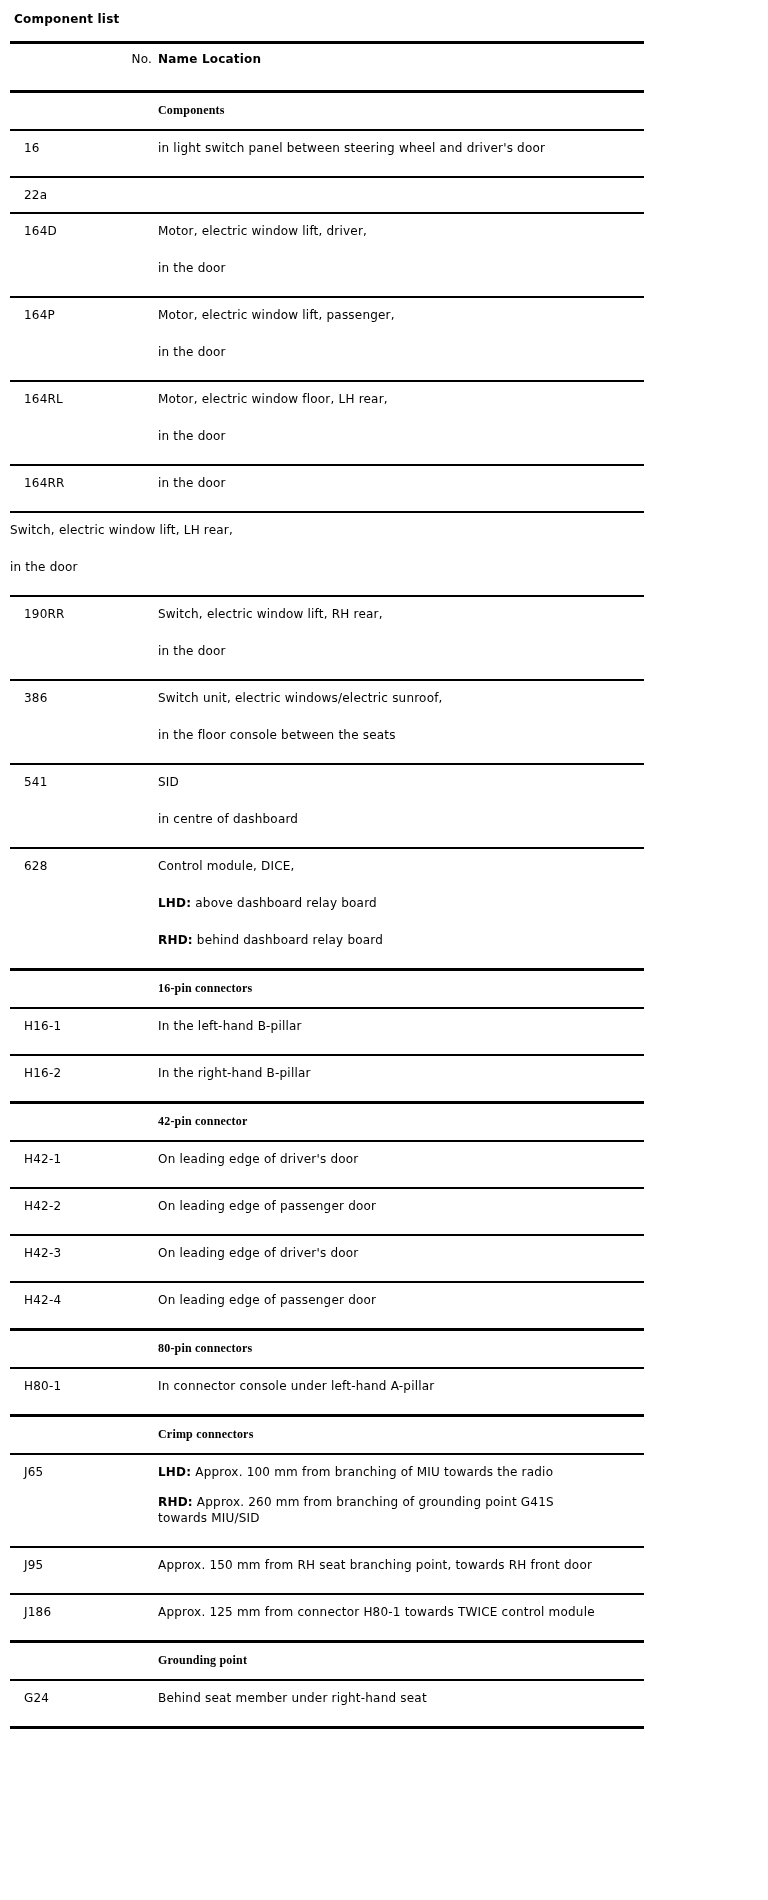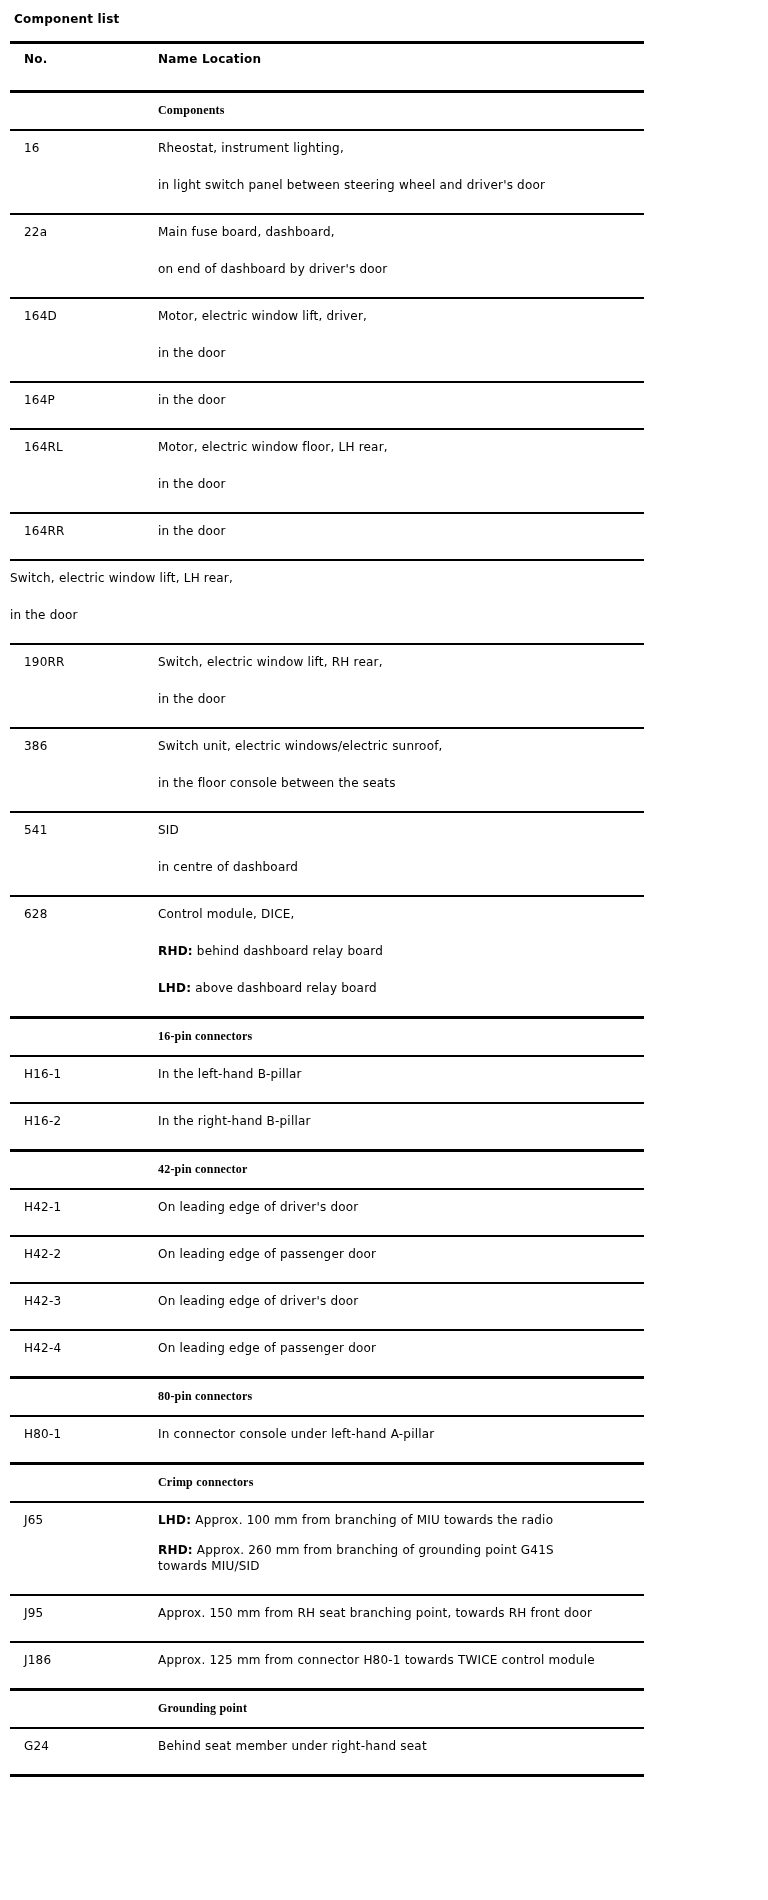--- a/index.html
+++ b/index.html
@@ -41,21 +41,21 @@
   .cell { box-sizing: border-box; }
   .cell-no {
     width: 148px;
     flex: 0 0 148px;
     padding: 9px 6px 9px 14px;
   }
   .cell-loc {
     flex: 1 1 auto;
     padding: 9px 10px 20px 0;
   }
-  .head-row .cell-no { padding-top: 7px; padding-bottom: 7px; font-weight: bold; }
+  .head-row .cell-no { padding-top: 7px; padding-bottom: 7px; font-weight: normal; text-align: right; }
   .head-row .cell-loc { padding-top: 7px; padding-bottom: 23px; font-weight: bold; }
   .section-row .cell-loc { padding-bottom: 11px; }
   .section-title { font-weight: bold; font-family: Liberation Serif, serif; }
   p.line { margin: 0 0 21px 0; }
   p.line:last-child { margin-bottom: 0; }
   .trow.tight p.line { margin: 0 0 14px 0; max-width: 440px; }
   .trow.tight p.line:last-child { margin-bottom: 0; }
   b.prefix { font-weight: bold; }
 </style>
 </head>
@@ -70,41 +70,37 @@
       <div class="cell cell-loc">Name Location</div>
     </div>
     <div>
         <div class="trow section-row">
           <div class="cell cell-no"></div>
           <div class="cell cell-loc"><span class="section-title">Components</span></div>
         </div>
         <div class="trow data-row">
           <div class="cell cell-no"><span class="row-no">16</span></div>
           <div class="cell cell-loc">
-            <p class="line">Rheostat, instrument lighting,</p>
             <p class="line">in light switch panel between steering wheel and driver's door</p>
           </div>
         </div>
         <div class="trow data-row">
           <div class="cell cell-no"><span class="row-no">22a</span></div>
-          <div class="cell cell-loc">
-            <p class="line">Main fuse board, dashboard,</p>
-            <p class="line">on end of dashboard by driver's door</p>
-          </div>
         </div>
         <div class="trow data-row">
           <div class="cell cell-no"><span class="row-no">164D</span></div>
           <div class="cell cell-loc">
             <p class="line">Motor, electric window lift, driver,</p>
             <p class="line">in the door</p>
           </div>
         </div>
         <div class="trow data-row">
           <div class="cell cell-no"><span class="row-no">164P</span></div>
           <div class="cell cell-loc">
+            <p class="line">Motor, electric window lift, passenger,</p>
             <p class="line">in the door</p>
           </div>
         </div>
         <div class="trow data-row">
           <div class="cell cell-no"><span class="row-no">164RL</span></div>
           <div class="cell cell-loc">
             <p class="line">Motor, electric window floor, LH rear,</p>
             <p class="line">in the door</p>
           </div>
         </div>
@@ -138,22 +134,22 @@
           <div class="cell cell-no"><span class="row-no">541</span></div>
           <div class="cell cell-loc">
             <p class="line">SID</p>
             <p class="line">in centre of dashboard</p>
           </div>
         </div>
         <div class="trow data-row">
           <div class="cell cell-no"><span class="row-no">628</span></div>
           <div class="cell cell-loc">
             <p class="line">Control module, DICE,</p>
+            <p class="line"><b class="prefix">LHD:</b> above dashboard relay board</p>
             <p class="line"><b class="prefix">RHD:</b> behind dashboard relay board</p>
-            <p class="line"><b class="prefix">LHD:</b> above dashboard relay board</p>
           </div>
         </div>
         <div class="trow section-row">
           <div class="cell cell-no"></div>
           <div class="cell cell-loc"><span class="section-title">16-pin connectors</span></div>
         </div>
         <div class="trow data-row">
           <div class="cell cell-no"><span class="row-no">H16-1</span></div>
           <div class="cell cell-loc">
             <p class="line">In the left-hand B-pillar</p>

